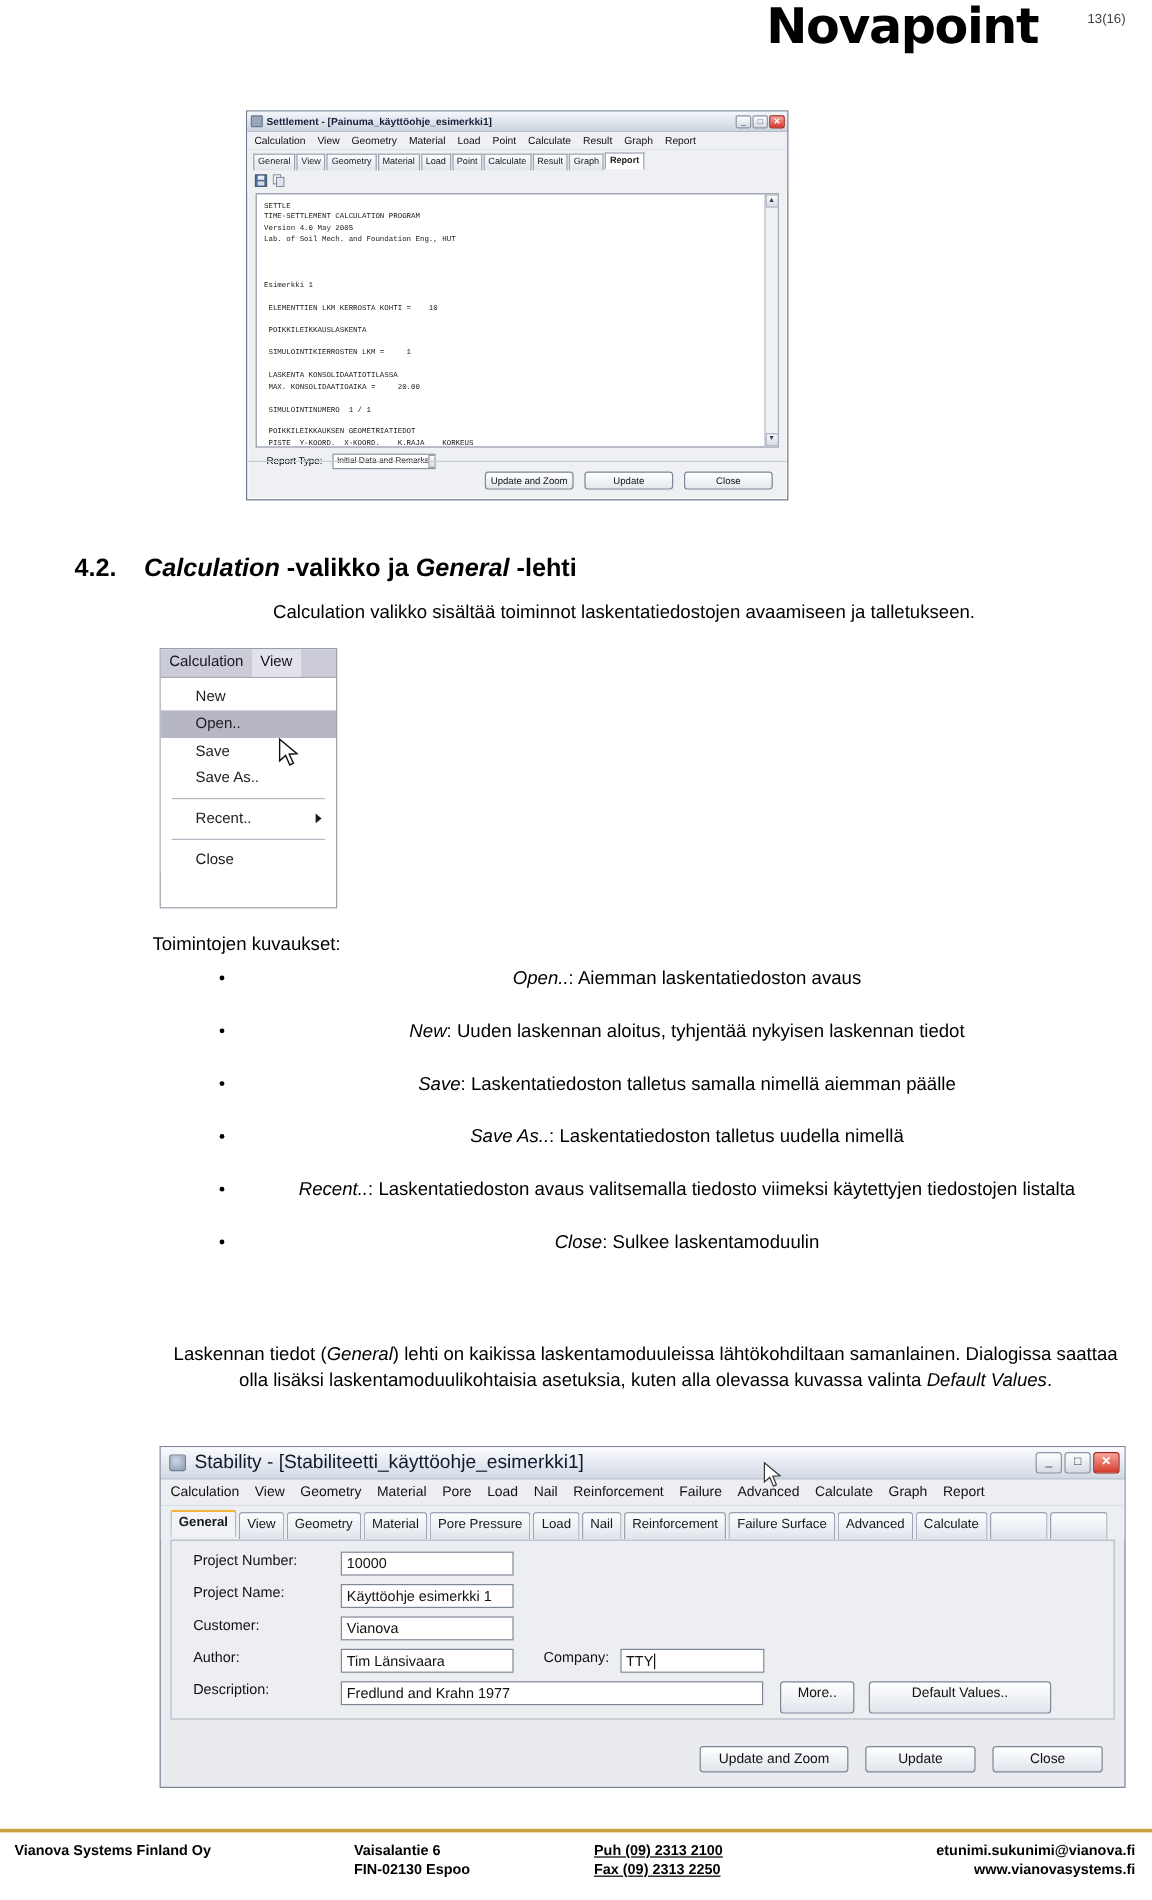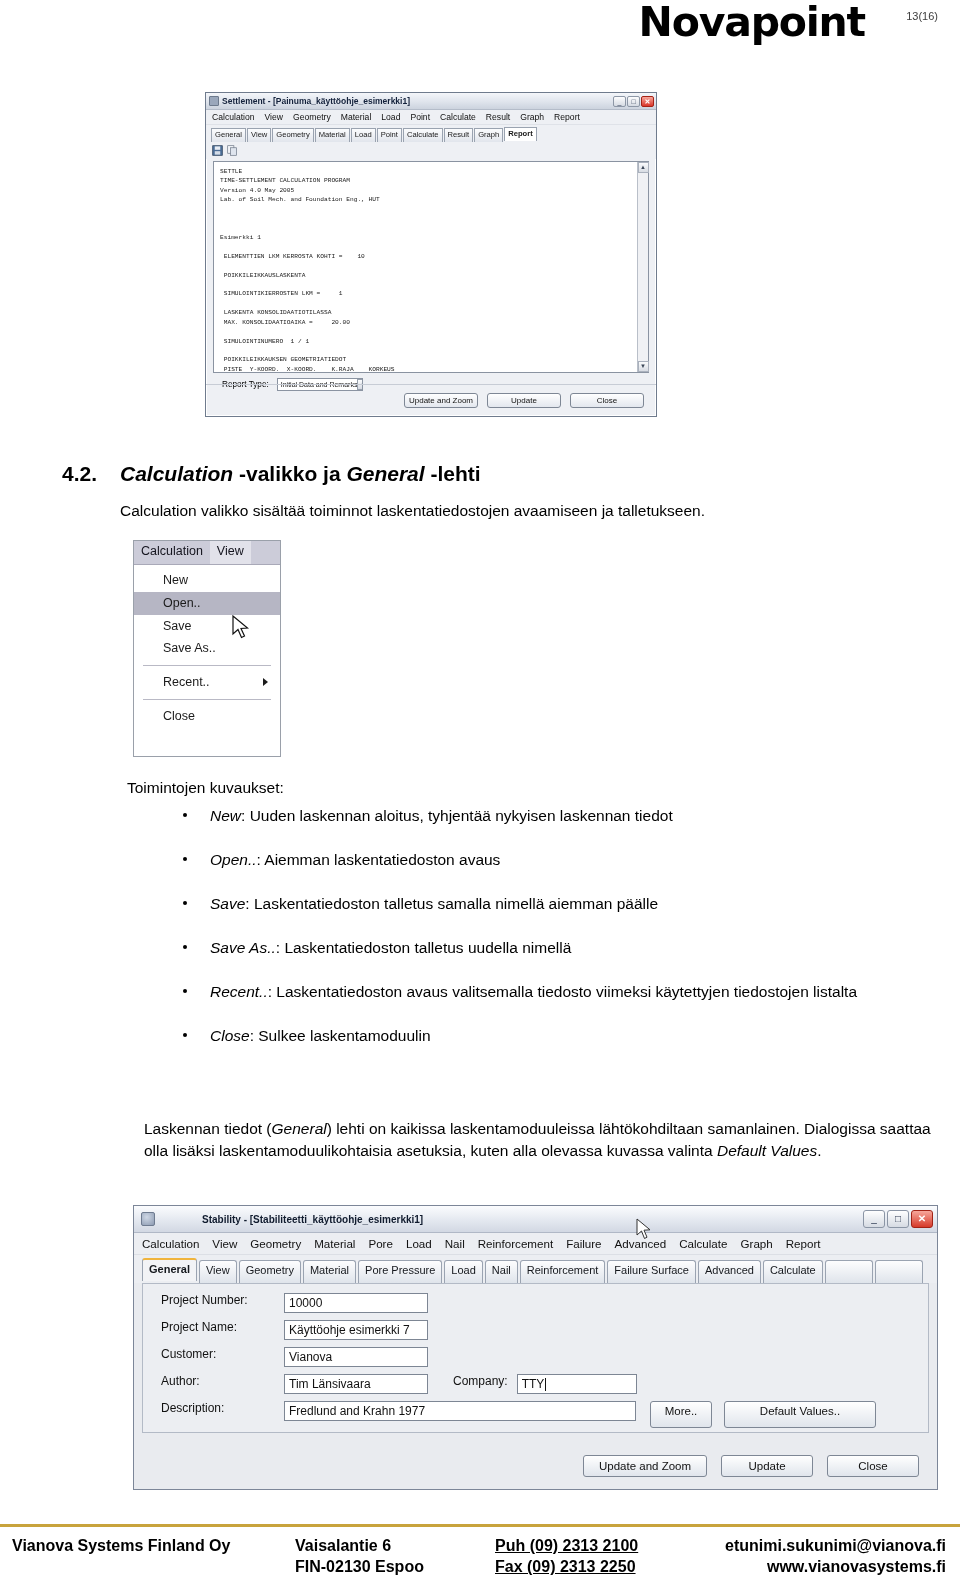--- a/index.html
+++ b/index.html
@@ -22,21 +22,21 @@
     font-family: "DejaVu Sans", sans-serif;
     font-weight: bold; font-size: 41px; letter-spacing: -1.2px;
     color: #000; line-height: 1;
   }
   .page-number {
     position: absolute; right: 22px; top: 10px;
     font-size: 11px; color: #404040;
   }
 
   
-  .doc-text { font-size: 15.5px; line-height: 1.42; color: #000; }
+  .doc-text { font-size: 15.5px; line-height: 1.42; color: #000; text-align: center; }
   .italic { font-style: italic; }
 
   
   .fig1 {
     position: absolute; left: 205px; top: 92px;
     width: 452px; height: 325px;
     background: #eef0f4;
     border: 1px solid #6f7b8d;
     box-shadow: 0 0 0 1px #fff inset;
     font-family: "Liberation Sans", sans-serif;
@@ -202,23 +202,22 @@
     height: 27px; display: flex; align-items: center; padding: 0 4px 0 7px;
     background: linear-gradient(180deg,#fbfcfe 0%,#e6eaf1 50%,#d2d8e3 100%);
     border-bottom: 1px solid #b0b8c6;
   }
   .f3-title-icon {
     width: 14px; height: 14px; margin-right: 7px; flex: 0 0 auto;
     border: 1px solid #6e7b90; border-radius: 2px;
     background: radial-gradient(circle at 40% 35%, #cfd8e6, #8c9ab1);
   }
   .f3-title-text {
-    flex: 1 1 auto; font-size: 10px; font-weight: bold; color: #101b2e;
+    flex: 1 1 auto; font-size: 16px; font-weight: normal; color: #101b2e;
     white-space: nowrap;
-    margin-left: 40px;
   }
   .f3-winbtns { display: flex; gap: 2px; flex: 0 0 auto; }
   .f3-wb {
     width: 22px; height: 18px; border: 1px solid #8b95a5; border-radius: 3px;
     background: linear-gradient(180deg,#ffffff,#d6dbe3);
     display: flex; align-items: center; justify-content: center;
     font-size: 10px; color: #2c3850; line-height: 1;
   }
   .f3-wb.close {
     background: linear-gradient(180deg,#f7a79b,#d63a2a);
@@ -276,21 +275,21 @@
   .f3-footer .fbtn.small { width: 92px; }
   .f3-cursor { position: absolute; left: 502px; top: 12px; }
 
   
   .footer-rule {
     position: absolute; left: 0; top: 1524px; width: 960px; height: 3px;
     background: #c8a33c;
   }
   .footer {
     position: absolute; left: 0; top: 1535px; width: 960px;
-    display: flex; font-size: 16px; font-weight: bold; color: #000;
+    display: flex; font-size: 12px; font-weight: bold; color: #000;
     line-height: 1.32;
   }
   .fcol1 { width: 295px; padding-left: 12px; }
   .fcol2 { width: 200px; }
   .fcol3 { width: 215px; text-decoration: underline; }
   .fcol4 { flex: 1 1 auto; text-align: right; padding-right: 14px; }
 </style>
 </head>
 <body>
 
@@ -419,24 +418,24 @@
   </div>
   <svg class="cursor-arrow" width="20" height="26" viewBox="0 0 20 26">
     <path d="M1 1 L1 19 L6 14.5 L9.5 22.5 L12.5 21 L9 13.5 L15.5 13 Z" fill="#ffffff" stroke="#111" stroke-width="1.2"></path>
   </svg>
 </div>
 
 <div class="doc-text lead-line">Toimintojen kuvaukset:</div>
 
 <div class="doc-text bullets">
   <div class="bullet">
+    <span class="italic">Open..</span><span>: Aiemman laskentatiedoston avaus</span>
+  </div>
+  <div class="bullet">
     <span class="italic">New</span><span>: Uuden laskennan aloitus, tyhjentää nykyisen laskennan tiedot</span>
-  </div>
-  <div class="bullet">
-    <span class="italic">Open..</span><span>: Aiemman laskentatiedoston avaus</span>
   </div>
   <div class="bullet">
     <span class="italic">Save</span><span>: Laskentatiedoston talletus samalla nimellä aiemman päälle</span>
   </div>
   <div class="bullet">
     <span class="italic">Save As..</span><span>: Laskentatiedoston talletus uudella nimellä</span>
   </div>
   <div class="bullet">
     <span class="italic">Recent..</span><span>: Laskentatiedoston avaus valitsemalla tiedosto viimeksi käytettyjen tiedostojen listalta</span>
   </div>
@@ -495,21 +494,21 @@
 
   <div class="f3-panel">
 
     <div class="frow">
       <div class="flabel">Project Number:</div>
       <div class="finput w1">10000</div>
     </div>
 
     <div class="frow">
       <div class="flabel">Project Name:</div>
-      <div class="finput w1">Käyttöohje esimerkki 7</div>
+      <div class="finput w1">Käyttöohje esimerkki 1</div>
     </div>
 
     <div class="frow">
       <div class="flabel">Customer:</div>
       <div class="finput w1">Vianova</div>
     </div>
 
     <div class="frow">
       <div class="flabel">Author:</div>
       <div class="finput w1">Tim Länsivaara</div>

